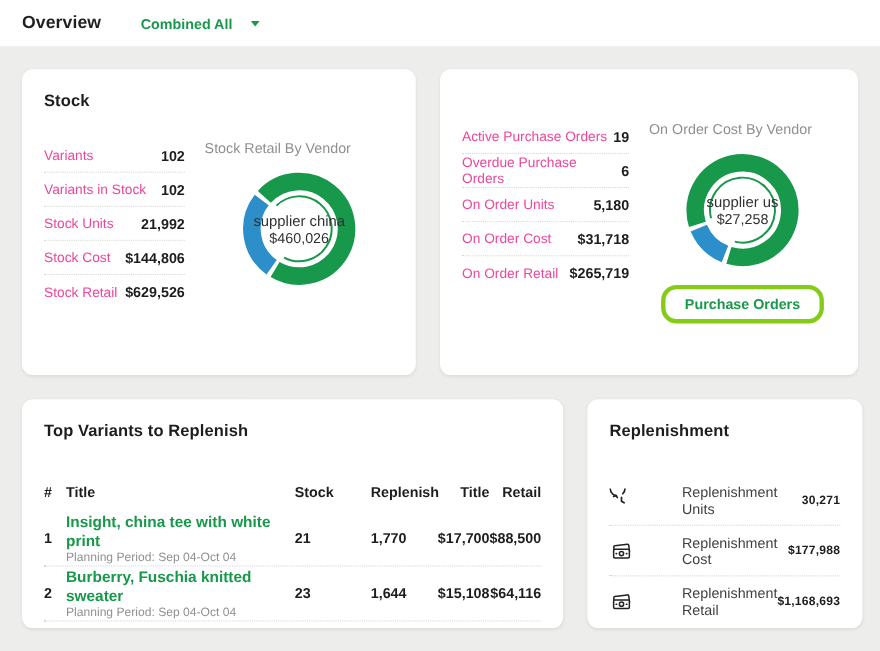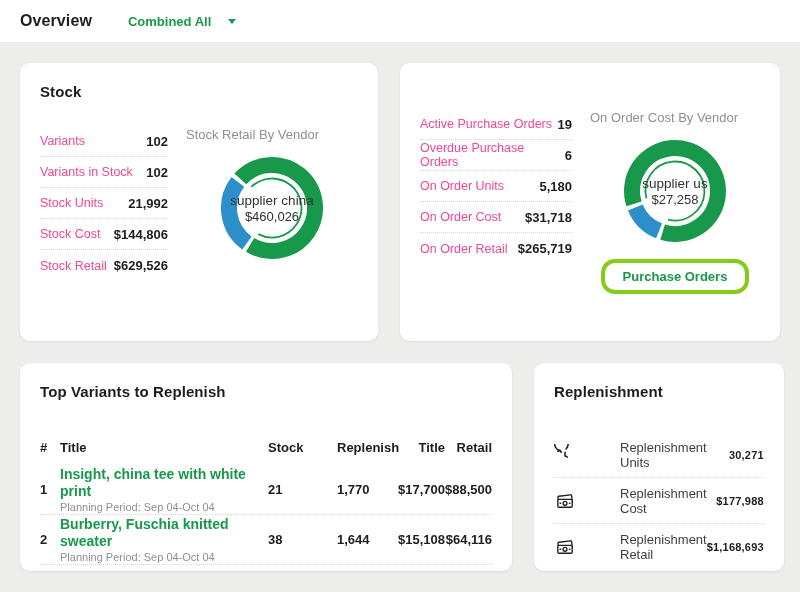--- a/index.html
+++ b/index.html
@@ -191,21 +191,21 @@
         <span class="vt-cell col-cost">$17,700</span>
         <span class="vt-cell col-retail">$88,500</span>
       </div>
 
       <div class="vt-grid vt-row">
         <span class="vt-num">2</span>
         <span>
           <span class="vt-title" style="display:block">Burberry, Fuschia knitted sweater</span>
           <span class="vt-sub" style="display:block">Planning Period: Sep 04-Oct 04</span>
         </span>
-        <span class="vt-cell col-stock">38</span>
+        <span class="vt-cell col-stock">23</span>
         <span class="vt-cell col-replenish">1,644</span>
         <span class="vt-cell col-cost">$15,108</span>
         <span class="vt-cell col-retail">$64,116</span>
       </div>
     </section>
 
     <section class="card card-bottom">
       <h2>Replenishment</h2>
       <div class="rep-rows">
         <div class="rep-row">

